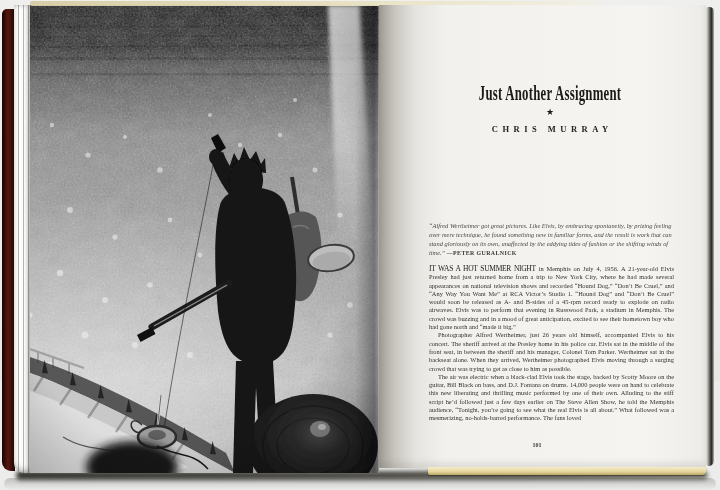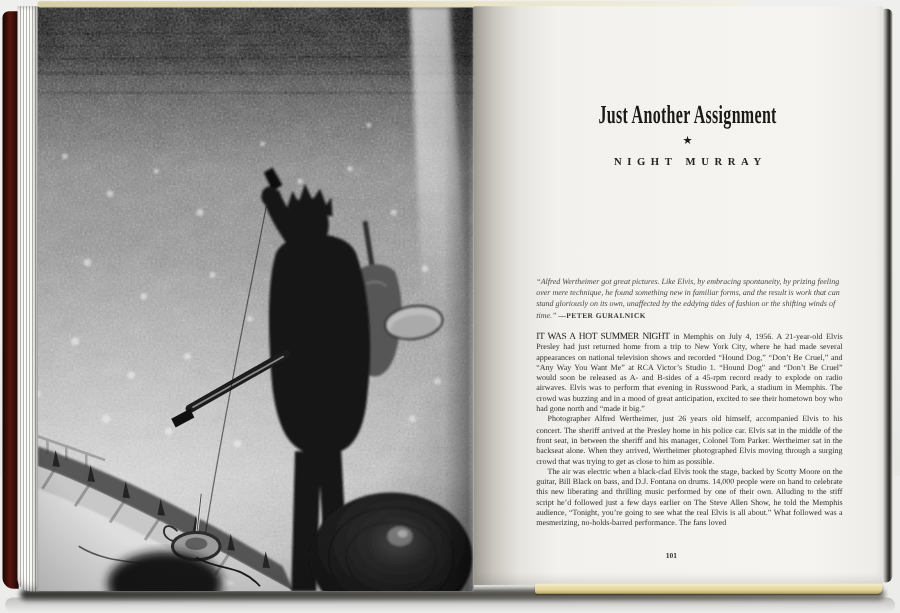--- a/index.html
+++ b/index.html
@@ -300,21 +300,21 @@
     </svg>
   </div>
 
   <div class="top-edge-strip"></div>
 
   <div class="right-page">
     <div class="rp-title">
       <span class="rp-title-inner">Just Another Assignment</span>
     </div>
     <div class="rp-star">★</div>
-    <div class="rp-byline">NIGHT MURRAY</div>
+    <div class="rp-byline">CHRIS MURRAY</div>
 
     <div class="rp-quote">
       <span>“Alfred Wertheimer got great pictures. Like Elvis, by embracing spontaneity, by prizing feeling over mere technique, he found something new in familiar forms, and the result is work that can stand gloriously on its own, unaffected by the eddying tides of fashion or the shifting winds of time.” </span><span class="attr">—PETER GURALNICK</span>
     </div>
 
     <div class="rp-body">
       <p><span class="lead-in">IT WAS A HOT SUMMER NIGHT</span><span> in Memphis on July 4, 1956. A 21-year-old Elvis Presley had just returned home from a trip to New York City, where he had made several appearances on national television shows and recorded “Hound Dog,” “Don’t Be Cruel,” and “Any Way You Want Me” at RCA Victor’s Studio 1. “Hound Dog” and “Don’t Be Cruel” would soon be released as A- and B-sides of a 45-rpm record ready to explode on radio airwaves. Elvis was to perform that evening in Russwood Park, a stadium in Memphis. The crowd was buzzing and in a mood of great anticipation, excited to see their hometown boy who had gone north and “made it big.”</span></p>
       <p class="indent">Photographer Alfred Wertheimer, just 26 years old himself, accompanied Elvis to his concert. The sheriff arrived at the Presley home in his police car. Elvis sat in the middle of the front seat, in between the sheriff and his manager, Colonel Tom Parker. Wertheimer sat in the backseat alone. When they arrived, Wertheimer photographed Elvis moving through a surging crowd that was trying to get as close to him as possible.</p>
       <p class="indent">The air was electric when a black-clad Elvis took the stage, backed by Scotty Moore on the guitar, Bill Black on bass, and D.J. Fontana on drums. 14,000 people were on hand to celebrate this new liberating and thrilling music performed by one of their own. Alluding to the stiff script he’d followed just a few days earlier on The Steve Allen Show, he told the Memphis audience, “Tonight, you’re going to see what the real Elvis is all about.” What followed was a mesmerizing, no-holds-barred performance. The fans loved</p>
     </div>

